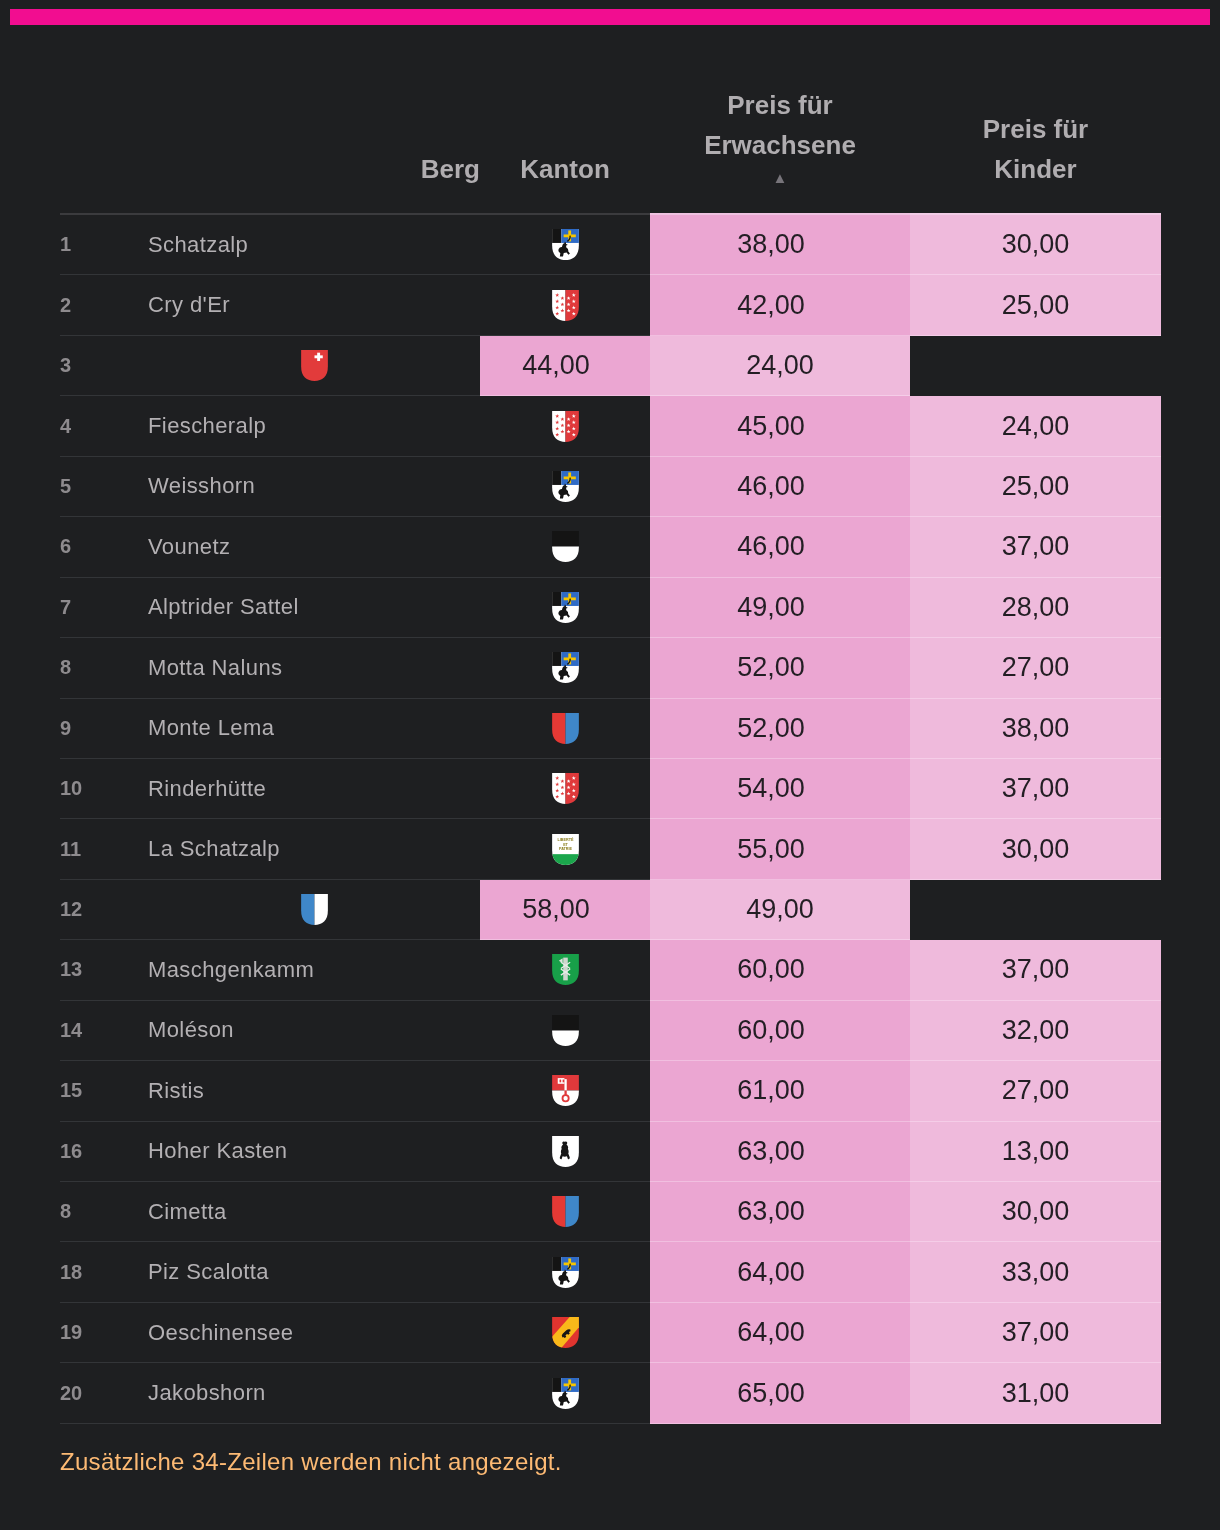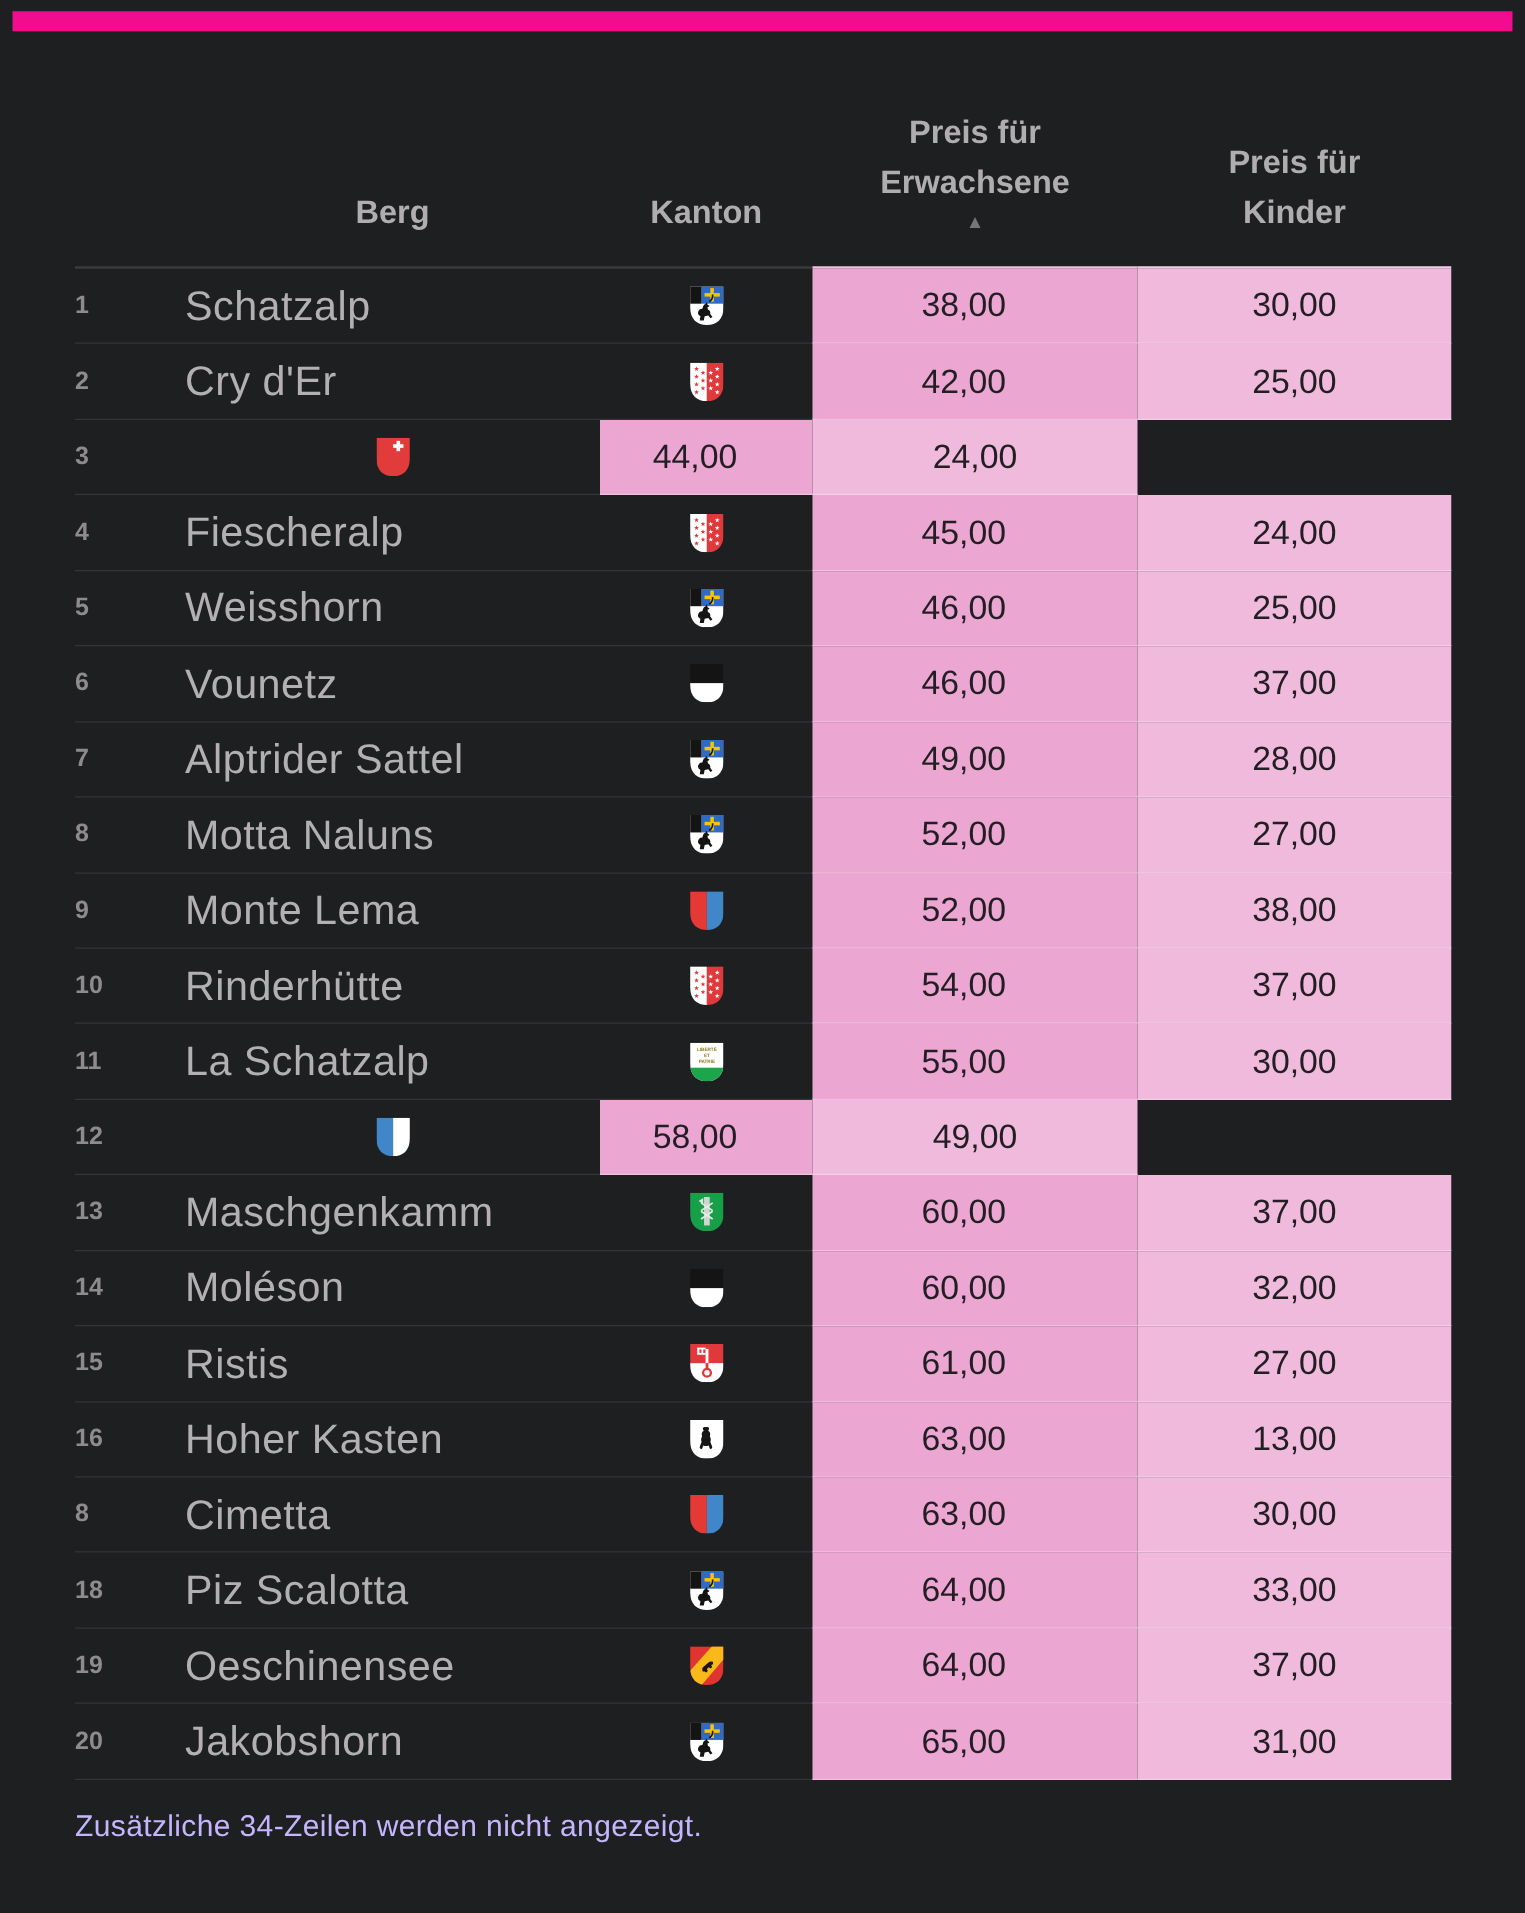--- a/index.html
+++ b/index.html
@@ -15,51 +15,51 @@
     display: grid;
     grid-template-columns: 88px 332px 170px 260px 251px;
     padding-left: 60px;
   }
 
   
   .thead { margin-top: 44px; align-items: end; }
   .th {
     color: #B0ADB0; font-weight: bold; font-size: 26px; line-height: 40px;
     padding-bottom: 24px; border-bottom: 2px solid #3B3B3E;
-    display: flex; flex-direction: column; align-items: center; justify-content: flex-end;
+    display: flex; flex-direction: column; align-items: flex-end; justify-content: flex-end;
   }
   .th.center { align-items: center; }
   .th-label { text-align: center; }
   .th-adult .th-label { max-width: 185px; margin-top: 16px; }
   .th-child .th-label { max-width: 130px; }
   .th-adult { border-bottom-color: #EFC2E1; }
   .th-child { border-bottom-color: #F3CDE7; margin-top: 40px; }
   .sort-arrow { font-size: 15px; color: #77747A; line-height: 22px; margin-top: 2px; }
 
   
   .row { height: 60.45px; }
   .cell { display: flex; align-items: center; border-bottom: 1px solid #333538; }
   .cell.num  { color: #8E8B8E; font-size: 20px; font-weight: bold; }
-  .cell.name { color: #B3B0B3; font-size: 33px; letter-spacing: 0.4px; }
+  .cell.name { color: #B3B0B3; font-size: 22px; letter-spacing: 0.4px; }
   .cell.flag { justify-content: center; }
   .cell.adult {
     background: #EBA6D2; border-bottom-color: #F1BFE0;
     justify-content: center; padding-right: 18px;
   }
   .cell.child {
     background: #EFBADC; border-bottom-color: #F5CDE8;
     justify-content: center; 
   }
   .price { color: #231E24; font-size: 27px; }
   .flagwrap { display: inline-flex; width: 27px; height: 31px; }
   .flagwrap svg { display: block; }
 
   .footer-note {
     margin: 24px 0 0 60px;
-    font-size: 24px; color: #c4b5fd; letter-spacing: 0.3px;
+    font-size: 24px; color: #fdba74; letter-spacing: 0.3px;
   }
 </style>
 </head>
 <body>
 
 <div class="topbar"></div>
 
 <div class="grid thead">
   <div class="th"></div>
   <div class="th">

